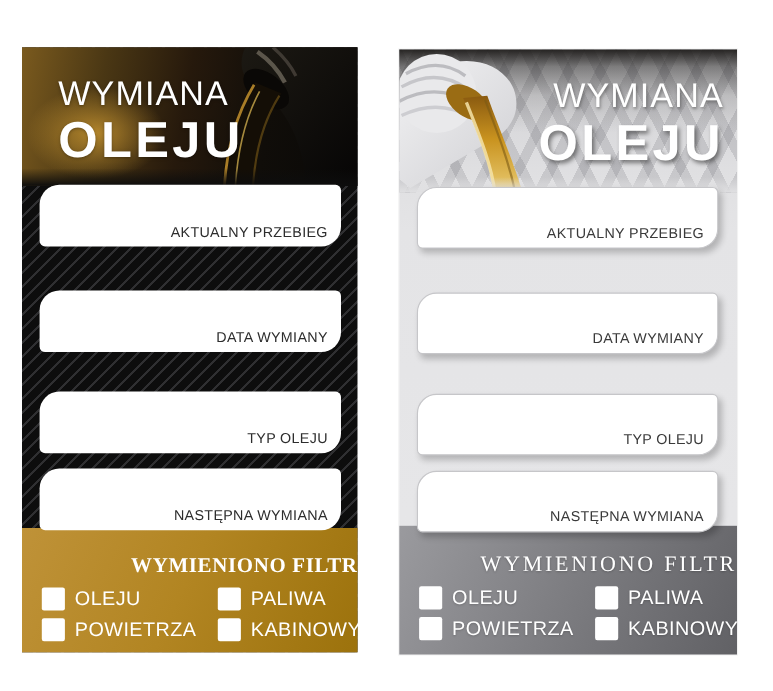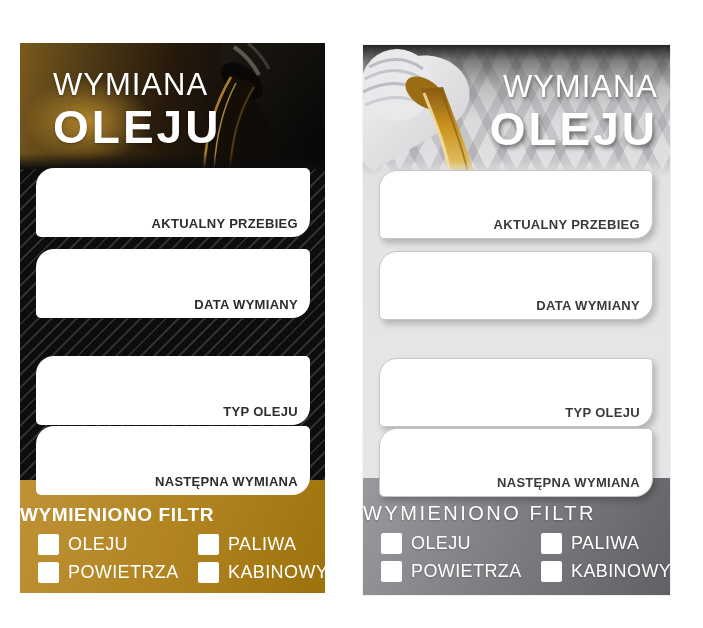--- a/index.html
+++ b/index.html
@@ -54,38 +54,38 @@
   }
   .title2{
     color:#ffffff; font-size:46px; font-weight:700; letter-spacing:3px; line-height:1.0; margin-top:2px;
   }
   .v-dark .title1, .v-dark .title2{ text-shadow:0 1px 3px rgba(0,0,0,0.35); }
   .v-light .title1{ text-shadow:1px 2px 3px rgba(60,60,60,0.55); }
   .v-light .title2{ text-shadow:2px 3px 4px rgba(50,50,50,0.6); }
 
   
   .field{
-    position:absolute; left:16px; width:274px; height:69px; z-index:3;
-    background:#ffffff; border-radius:18px 5px 18px 5px;font-weight:bold;
+    position:absolute; left:16px; width:274px; height:56px; z-index:3;
+    background:#ffffff; border-radius:18px 5px 18px 5px;
   }
   .v-light .field{ border:1px solid #c6c6c9; box-shadow:3px 4px 6px rgba(0,0,0,0.22); }
-  .field-1{ top:125px; } .field-2{ top:206px; } .field-3{ top:313px; } .field-4{ top:383px;padding-left:48px; }
+  .field-1{ top:125px; } .field-2{ top:221px; } .field-3{ top:313px; } .field-4{ top:383px;padding-left:48px; }
   .field .caption{
     position:absolute; right:12px; bottom:6px;
     font-size:13px; color:var(--caption-color); letter-spacing:0.3px; white-space:nowrap;
   }
 
   
   .footer{
     position:absolute; left:0; bottom:0; width:100%; height:113px; z-index:2;
     background:linear-gradient(115deg, var(--footer-a) 0%, var(--footer-b) 48%, var(--footer-c) 100%);
     padding-top:24px;
   }
   .v-light .footer{ height:117px; }
-  .footer-title{ text-align:left; color:#ffffff; }
+  .footer-title{ text-align:right; color:#ffffff;font-family:Liberation Serif, serif; }
   .v-dark .footer-title{ font-size:19px; font-weight:700; letter-spacing:0.6px; }
   .v-light .footer-title{ font-size:20px; font-weight:400; letter-spacing:2.5px; text-shadow:0 1px 2px rgba(0,0,0,0.25); }
   .options{
     display:grid; grid-template-columns:160px auto; row-gap:7px; column-gap:0;
     padding-left:18px; margin-top:8px;
   }
   .option{ display:flex; align-items:center; gap:9px; }
   .checkbox{ width:21px; height:21px; background:#ffffff; border-radius:2px; flex:0 0 auto; }
   .option-label{ color:#ffffff; font-size:18px; letter-spacing:0.4px; }
   .v-light .option-label{ text-shadow:0 1px 2px rgba(0,0,0,0.2); }

